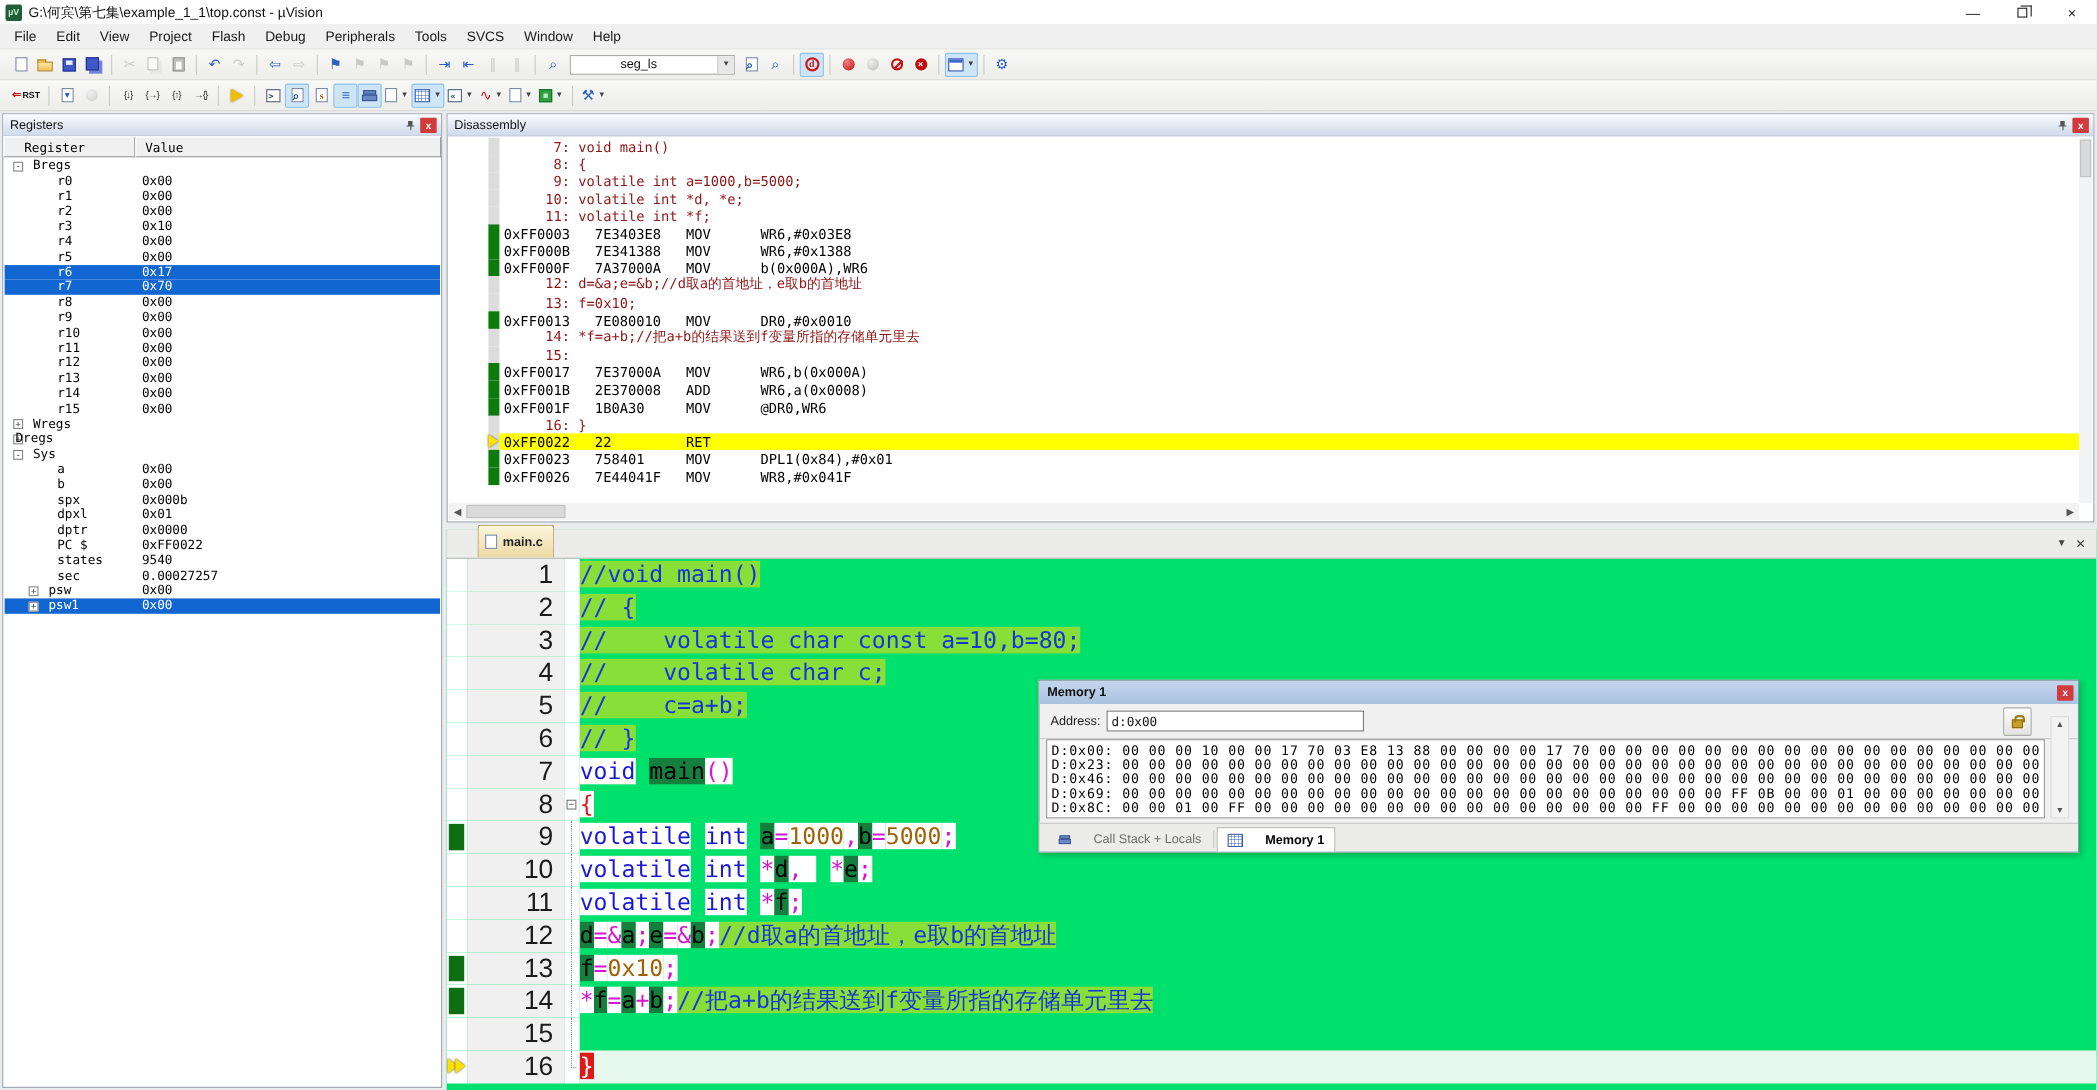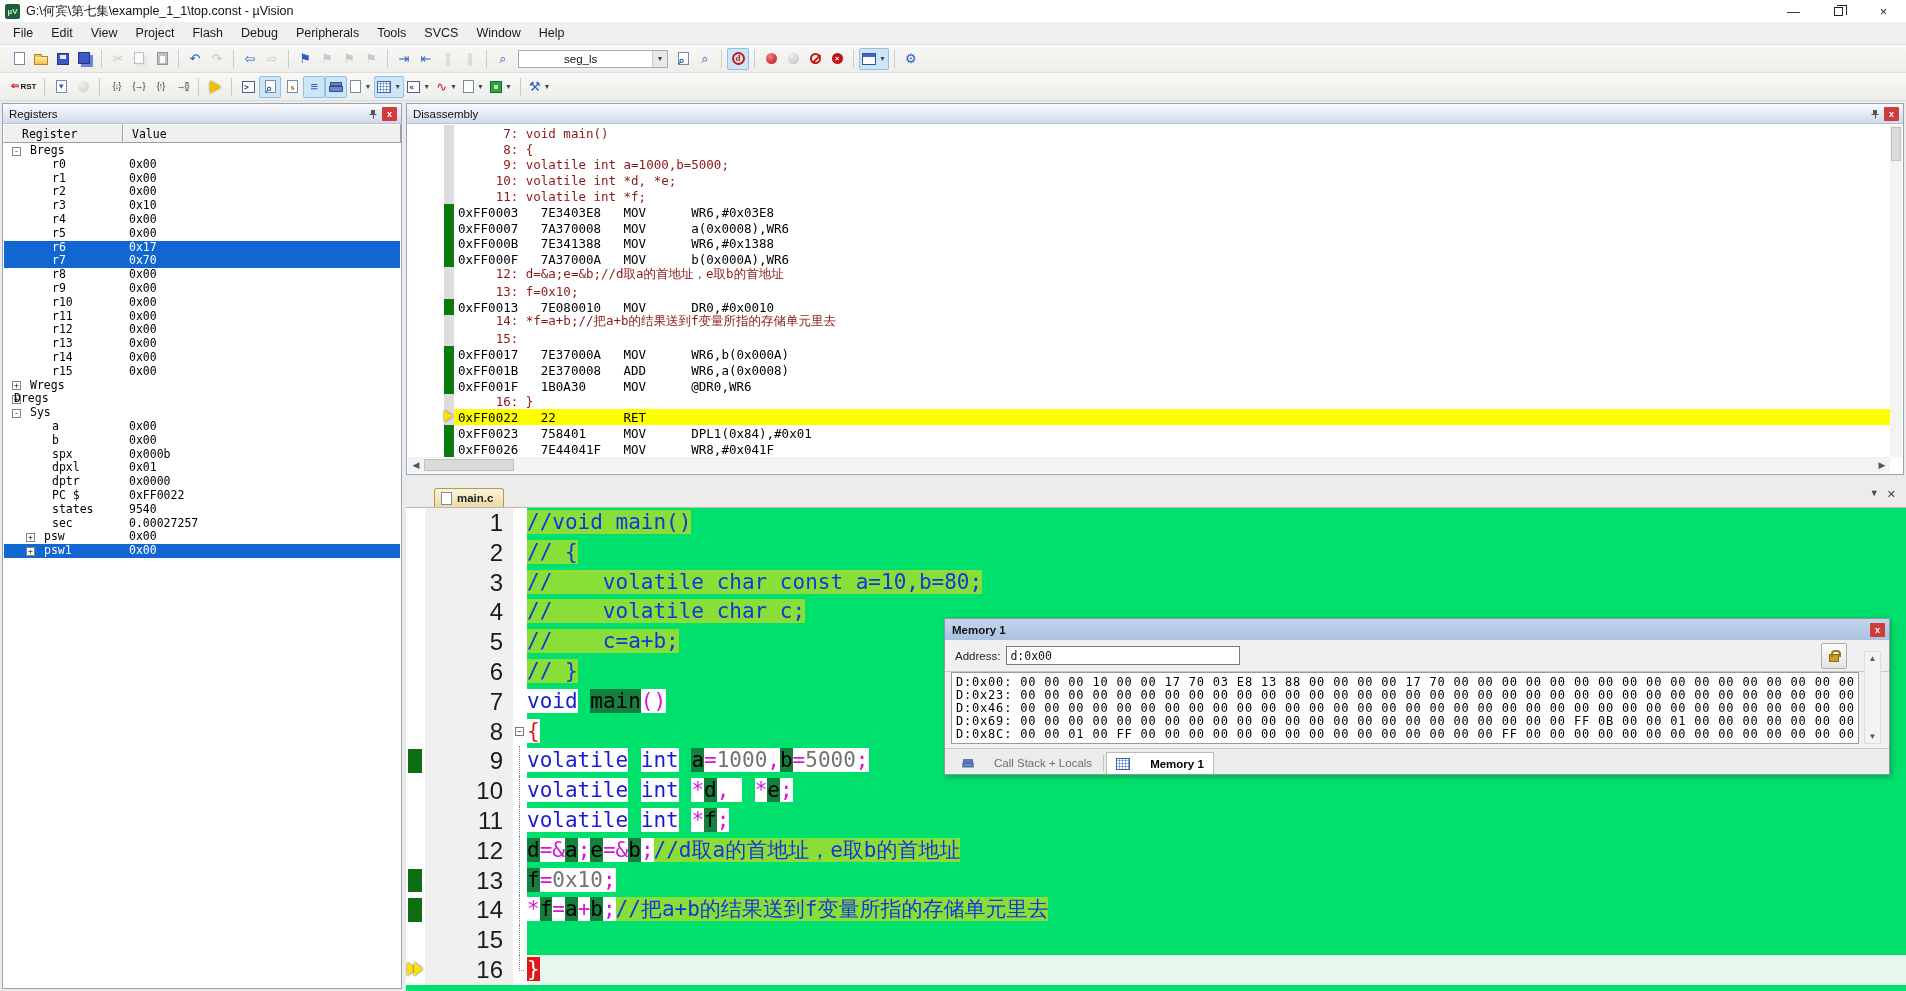--- a/index.html
+++ b/index.html
@@ -101,36 +101,36 @@
   .vscroll { position:absolute; top:21px; right:1px; width:12px; bottom:17px; background:#F3F3F3; }
   .vscroll .thumb { position:absolute; top:2px; left:1px; right:1px; height:34px; background:#DADADA; border:1px solid #C2C2C2; }
   .hscroll { position:absolute; left:1px; right:13px; bottom:1px; height:16px; background:#F3F3F3; display:flex; align-items:center; }
   .hs-btn { width:16px; text-align:center; color:#555; font-size:9px; }
   .hs-thumb { width:90px; height:12px; background:#DADADA; border:1px solid #C2C2C2; }
   .hs-sp { flex:1; }
 
   
   #editorwrap { position:absolute; left:406px; top:481px; width:1500px; height:510px; background:#00E06C; }
   .tabbar { position:absolute; left:0; top:0; width:100%; height:27px; background:#ECECEA; border-bottom:1px solid #B9B9B6; display:flex; align-items:flex-end; padding-left:28px; }
-  .ftab { height:19px; background:linear-gradient(#FCF6DC,#EDD9A3); border:1px solid #B59A55; border-bottom:none; border-radius:3px 3px 0 0; display:flex; align-items:center; padding:0 10px 0 6px; font-size:11.5px; font-weight:bold; color:#222; }
+  .ftab { height:30px; background:linear-gradient(#FCF6DC,#EDD9A3); border:1px solid #B59A55; border-bottom:none; border-radius:3px 3px 0 0; display:flex; align-items:center; padding:0 10px 0 6px; font-size:11.5px; font-weight:bold; color:#222; }
   .ftab .sh-doc { margin-right:5px; }
   .tabbar-ctl { margin-left:auto; display:flex; gap:8px; padding:0 10px 6px 0; color:#444; }
   .tabbar-ctl span { font-size:9px; }
   #elines { position:absolute; left:0; top:27px; width:100%; bottom:0; overflow:hidden; }
   .eline { height:29.8px; display:flex; align-items:stretch; font-family:"DejaVu Sans Mono","DejaVu Sans",monospace; }
   .eline .gblk { width:19px; background:#FFF; position:relative; flex:none; }
   .eline .gblk .blk { position:absolute; left:2px; top:3px; width:14px; bottom:3px; background:#0E6E14; }
   .eline .lnum { width:88px; background:#F0F0F0; color:#1A1A1A; font-family:"Liberation Sans",sans-serif; font-size:24px; text-align:right; padding-right:10px; line-height:29.8px; flex:none; }
   .eline .fcol { width:14px; background:#FFF; position:relative; flex:none; }
   .eline .code { flex:1; white-space:pre; line-height:29.8px; font-size:21px; }
   .eline.cur .code { background:#E6F8EE; }
   .seg.cm  { background:#89DF38; color:#1536D8; }
   .seg.kw  { background:#FFF; color:#1A1AD6; }
   .seg.id  { background:#15803d; color:#000; }
-  .seg.num { background:#FFF; color:#737373; }
+  .seg.num { background:#FFF; color:#a16207; }
   .seg.op  { background:#FFF; color:#D614D6; }
   .seg.br  { background:#FFF; color:#E01818; }
   .seg.bri { background:#E01818; color:#FFF; }
   .fold-box { position:absolute; left:2px; top:10px; width:9px; height:9px; border:1px solid #777; background:#FFF; font:8px/7px monospace; text-align:center; color:#333; }
   .fold-mid { position:absolute; left:6px; top:0; bottom:0; border-left:1px dotted #888; }
   .fold-end { position:absolute; left:6px; top:0; height:55%; width:5px; border-left:1px dotted #888; border-bottom:1px dotted #888; }
   .cursor-tris { position:absolute; left:1px; top:7px; }
   .cursor-tris i { position:absolute; width:0; height:0; border-left:9px solid #FFE000; border-top:7px solid transparent; border-bottom:7px solid transparent; filter:drop-shadow(0 0 1px #444); }
   .cursor-tris i:nth-child(2) { left:7px; }
 
@@ -534,24 +534,20 @@
       <div class="dline">
         <span class="dmark"></span>
         <span class="dtext src">     11: volatile int *f;</span>
       </div>
       <div class="dline">
         <span class="dmark g"></span>
         <span class="dtext asm">0xFF0003   7E3403E8   MOV      WR6,#0x03E8</span>
       </div>
       <div class="dline">
         <span class="dmark g"></span>
-        <span class="dtext asm">0xFF0007   7A370008   MOV      a(0x0008),WR6</span>
-      </div>
-      <div class="dline">
-        <span class="dmark g"></span>
         <span class="dtext asm">0xFF000B   7E341388   MOV      WR6,#0x1388</span>
       </div>
       <div class="dline">
         <span class="dmark g"></span>
         <span class="dtext asm">0xFF000F   7A37000A   MOV      b(0x000A),WR6</span>
       </div>
       <div class="dline">
         <span class="dmark"></span>
         <span class="dtext src">     12: d=&amp;a;e=&amp;b;//d取a的首地址，e取b的首地址</span>
       </div>

